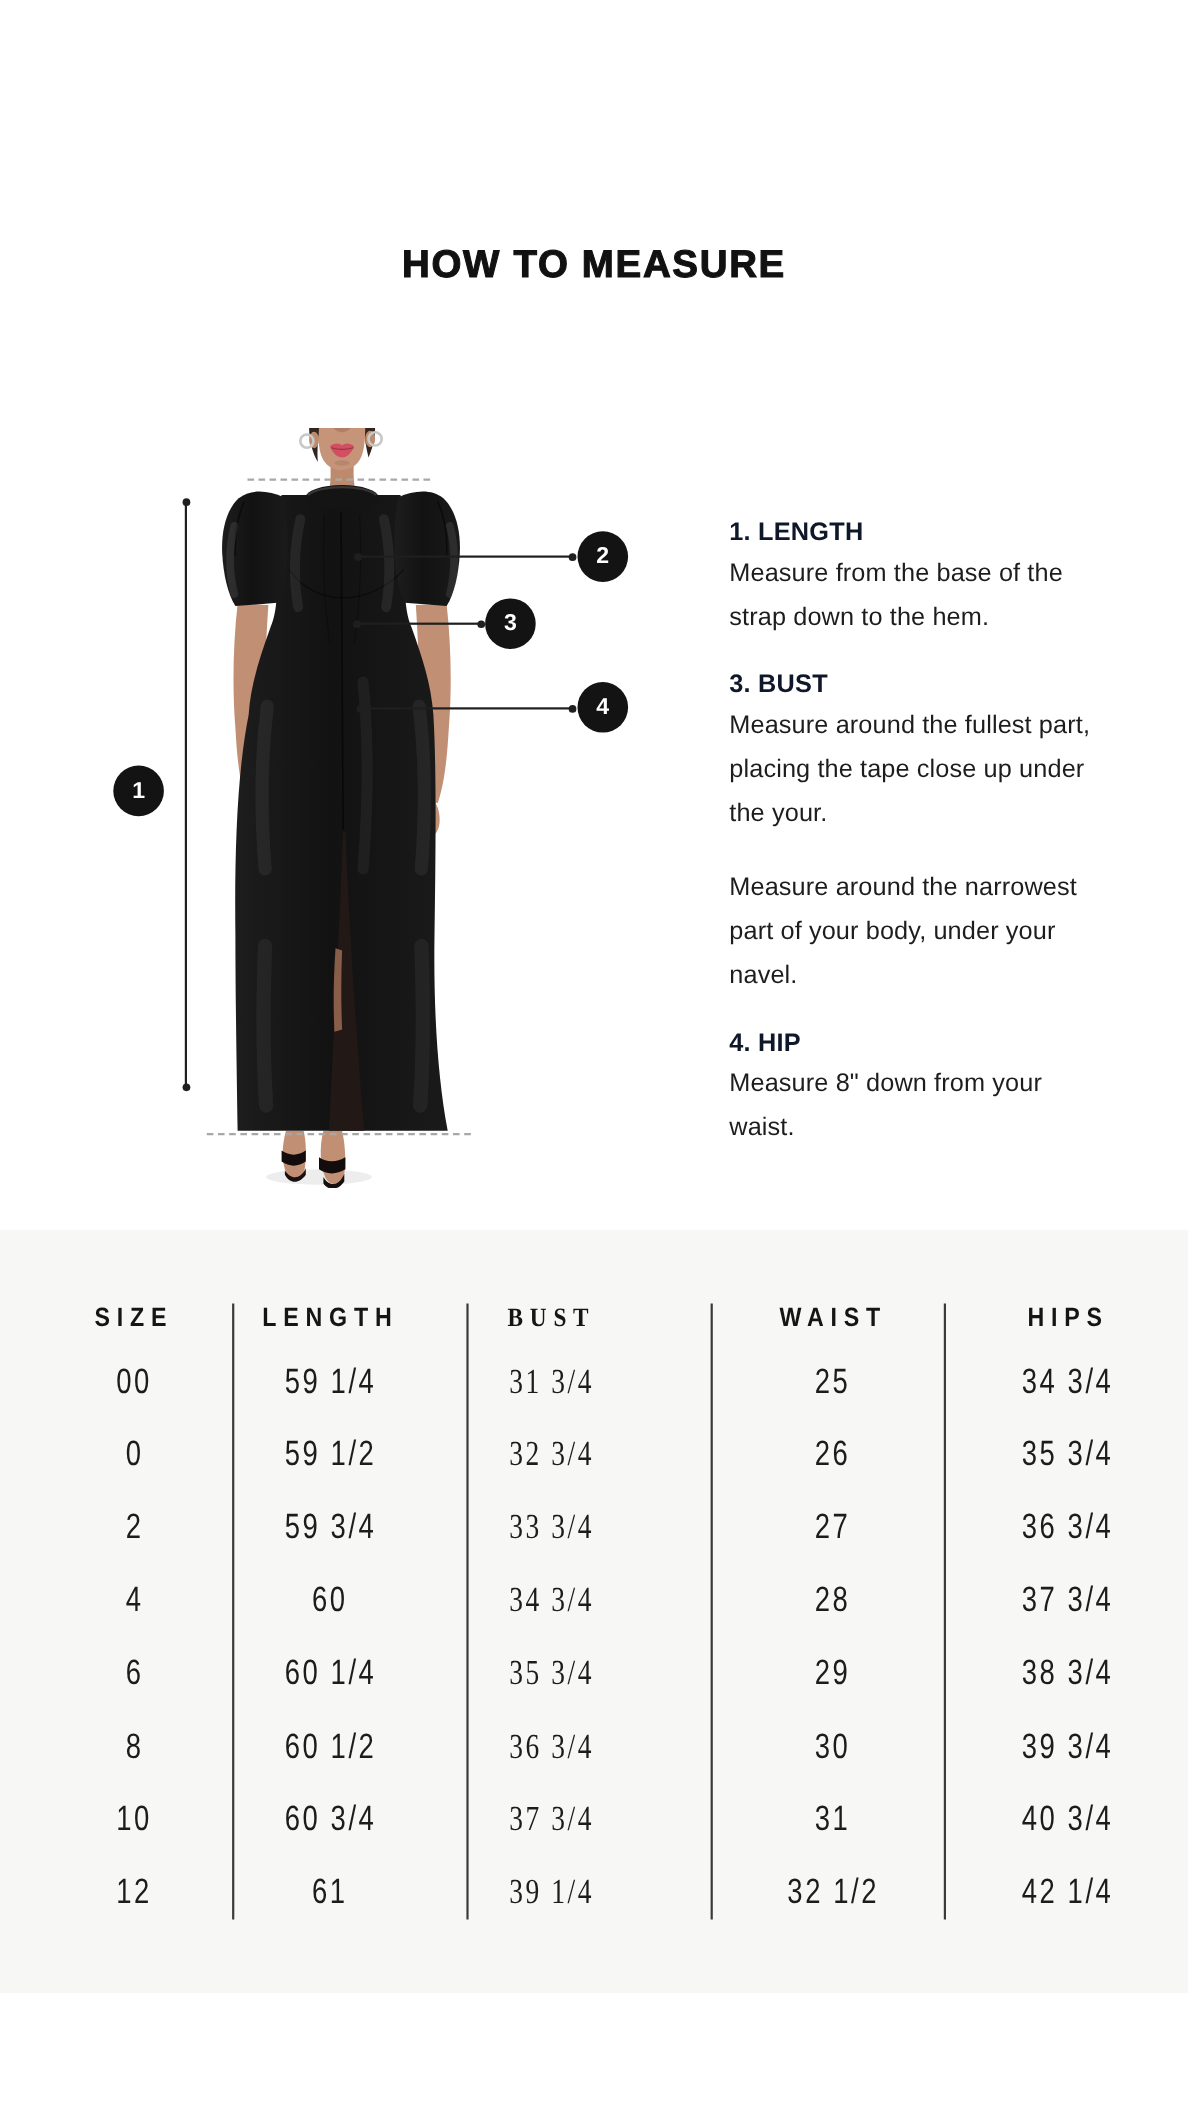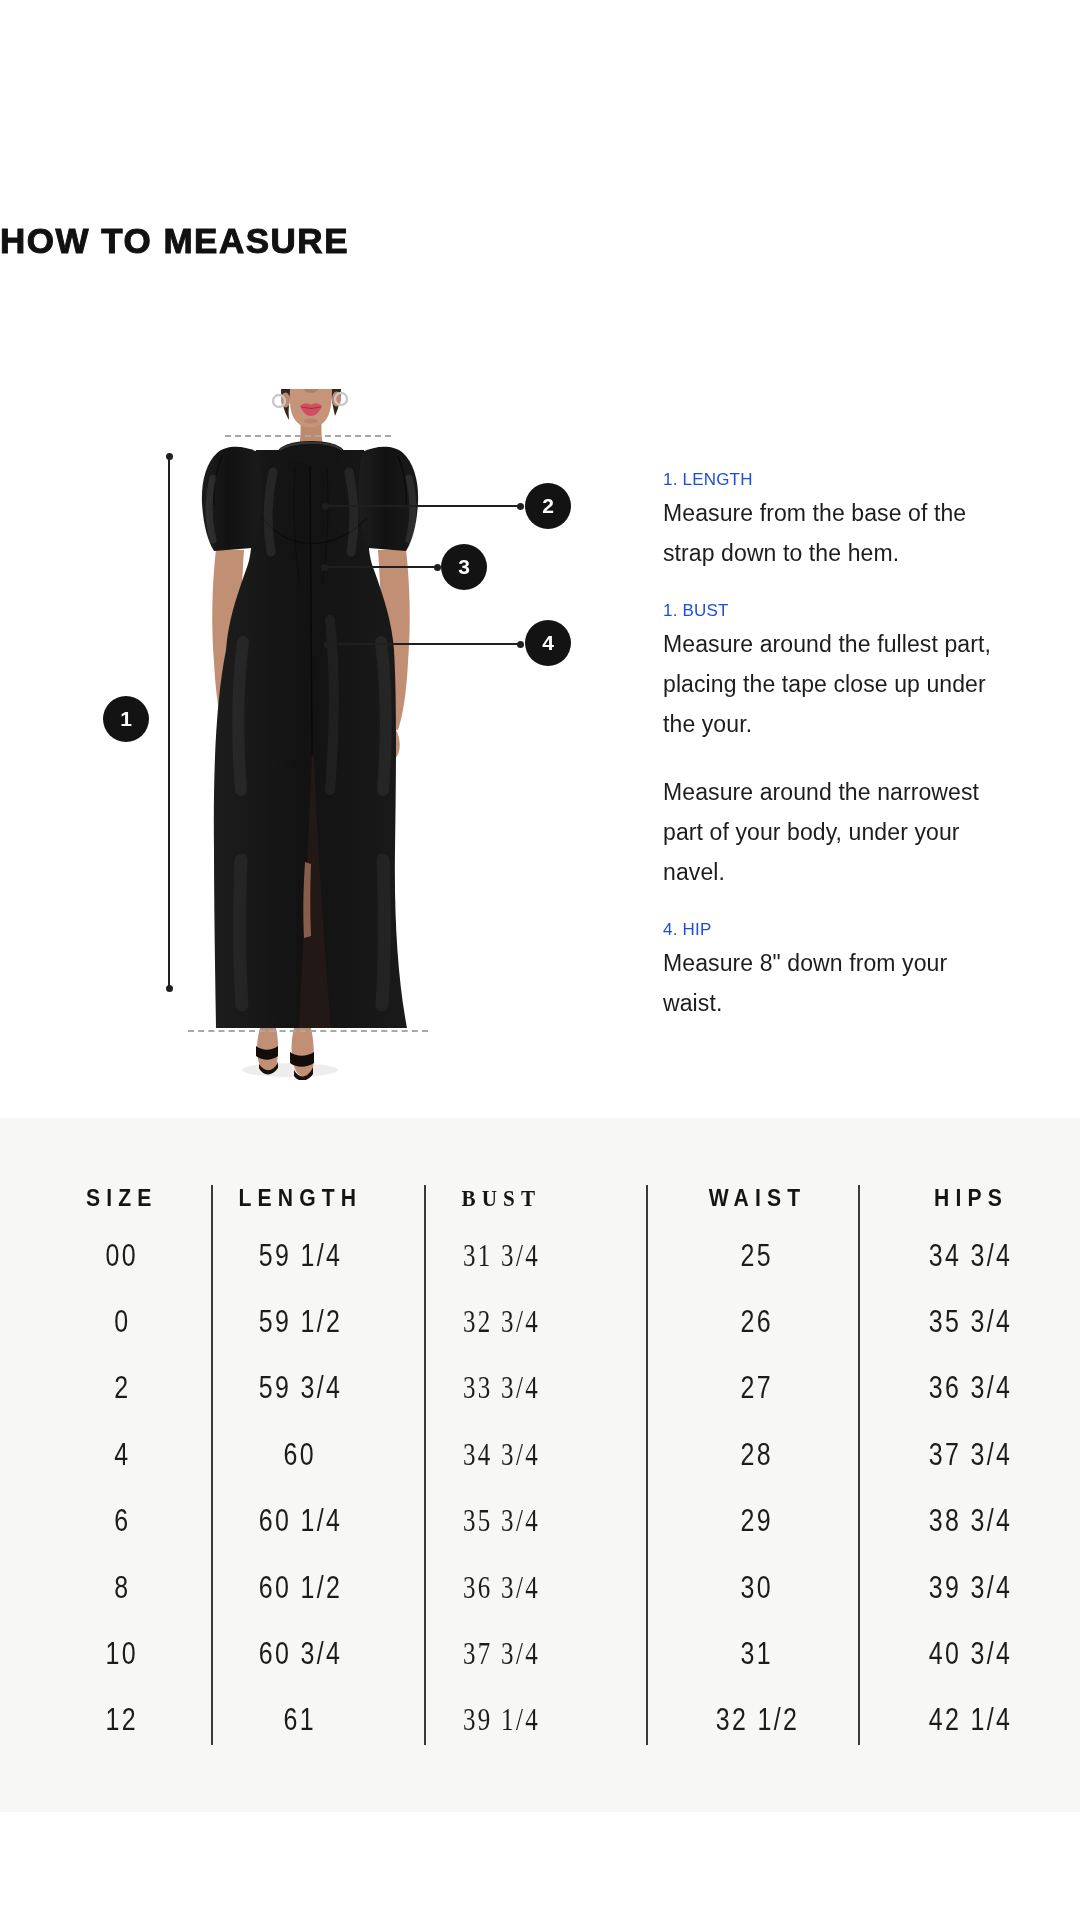--- a/index.html
+++ b/index.html
@@ -1,21 +1,21 @@
 <!DOCTYPE html>
 <html><head>
 <meta charset="utf-8">
 <style>
   html,body{margin:0;padding:0;background:#ffffff;}
   body{width:1080px;height:1920px;position:relative;overflow:hidden;
        font-family:"Liberation Sans", sans-serif;color:#1a1a1a;}
 
   
   .page-title{position:absolute;left:0;right:0;top:221px;margin:0;
-    font-size:35px;font-weight:700;letter-spacing:1.5px;
+    text-align:center;font-size:35px;font-weight:700;letter-spacing:1.5px;
     color:#111;-webkit-text-stroke:1px #111;}
 
   
   #diagram{position:absolute;left:0;top:380px;width:1080px;height:700px;}
   #model-svg{position:absolute;left:140px;top:5px;}
 
   .dash{position:absolute;height:0;border-top:2px dashed #a8a8a8;}
   #dash-shoulder{left:225px;top:55px;width:166px;}
   #dash-hem{left:188px;top:650px;width:240px;}
 
@@ -38,21 +38,21 @@
   .callout{position:absolute;width:46px;height:46px;border-radius:50%;
     background:#131313;color:#fff;display:flex;align-items:center;justify-content:center;
     font-size:21px;font-weight:700;}
   #callout-1{left:103px;top:316px;}
   #callout-2{left:525px;top:103px;}
   #callout-3{left:441px;top:164px;}
   #callout-4{left:525px;top:240px;}
 
   
   #instructions{position:absolute;left:663px;top:470px;width:334px;}
-  .instr h3{margin:0 0 3px 0;font-size:17px;font-weight:400;color:#1d4ed8;letter-spacing:.2px;}
+  .instr h3{margin:0 0 3px 0;font-size:23px;font-weight:700;color:#0f172a;letter-spacing:.2px;}
   .instr p{margin:0 0 28px 0;font-size:23px;line-height:40px;color:#1d1d1d;letter-spacing:.1px;}
 
   
   #size-section{position:absolute;left:0;top:1118px;width:1080px;height:694px;background:#f7f7f5;}
   .divider{position:absolute;top:67px;height:560px;width:1.5px;background:#3a3a3a;}
   #div-1{left:211px;} #div-2{left:424px;} #div-3{left:646px;} #div-4{left:858px;}
 
   #size-table{position:absolute;left:0;top:56px;width:1080px;}
   .srow{display:flex;align-items:center;}
   .srow.shead{height:48px;}
@@ -174,21 +174,21 @@
       <span>4</span>
     </div>
   </section>
 
   <section id="instructions">
     <div class="instr">
       <h3>1. LENGTH</h3>
       <p>Measure from the base of the strap down to the hem.</p>
     </div>
     <div class="instr">
-      <h3>1. BUST</h3>
+      <h3>3. BUST</h3>
       <p>Measure around the fullest part, placing the tape close up under the your.</p>
     </div>
     <div class="instr">
       <p>Measure around the narrowest part of your body, under your navel.</p>
     </div>
     <div class="instr">
       <h3>4. HIP</h3>
       <p>Measure 8" down from your waist.</p>
     </div>
   </section>

